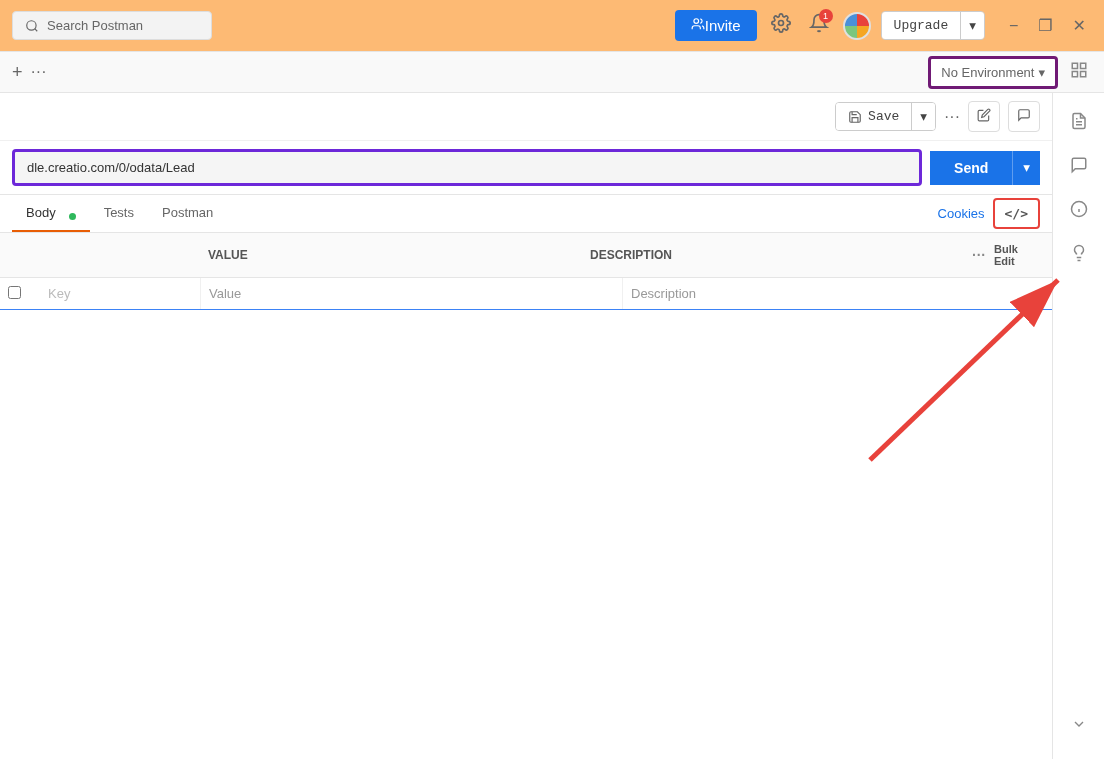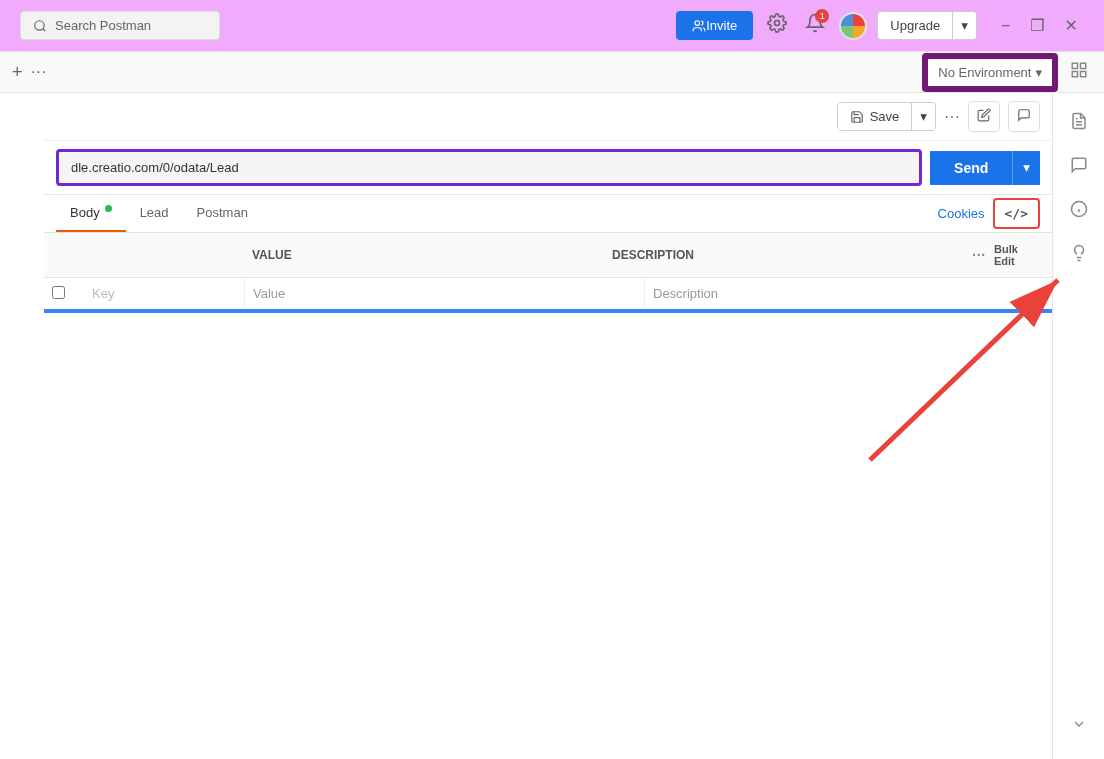--- a/index.html
+++ b/index.html
@@ -3,23 +3,23 @@
   <meta charset="utf-8">
   <style>
     * { box-sizing: border-box; margin: 0; padding: 0; }
     body { font-family: -apple-system, BlinkMacSystemFont, 'Segoe UI', sans-serif; background: #fff; width: 1104px; height: 759px; overflow: hidden; }
 
     
     .titlebar {
       display: flex;
       align-items: center;
       height: 52px;
-      background: #f0abfc;
+      background: #fdba74;
       border-bottom: 1px solid #e5e5e5;
-      padding: 0 20px;
+      padding: 0 12px;
       gap: 8px;
     }
     .search-box {
       display: flex;
       align-items: center;
       background: #f3f3f3;
       border: 1px solid #ddd;
       border-radius: 4px;
       padding: 6px 12px;
       gap: 8px;
@@ -28,24 +28,24 @@
     }
     .search-box span { font-size: 13px; color: #666; }
     .titlebar-spacer { flex: 1; }
     .titlebar-actions { display: flex; align-items: center; gap: 10px; }
     .invite-btn {
       background: #1a73e8;
       color: #fff;
       border: none;
       border-radius: 4px;
       padding: 7px 16px;
-      font-size: 13px;
-      cursor: pointer;
-      display: flex;
-      align-items: flex-end;
+      font-size: 15px;
+      cursor: pointer;
+      display: flex;
+      align-items: flex-start;
     }
     .icon-btn {
       background: none;
       border: none;
       cursor: pointer;
       color: #666;
       font-size: 18px;
       padding: 4px;
       position: relative;
     }
@@ -78,21 +78,20 @@
       padding: 0 12px;
       gap: 8px;
     }
     .tab-add-btn { background: none; border: none; cursor: pointer; font-size: 18px; color: #666; }
     .tab-more-btn { background: none; border: none; cursor: pointer; font-size: 16px; color: #666; }
 
     
     .main {
       display: flex;
       height: calc(759px - 52px - 40px);
-      padding-left: 44px;
     }
 
     
     .content {
       flex: 1;
       display: flex;
       flex-direction: column;
       background: #fff;
       overflow: hidden;
     }
@@ -116,20 +115,21 @@
       cursor: pointer;
     }
     .save-btn-main {
       background: #fff;
       border: none;
       padding: 6px 12px;
       font-size: 13px;
       cursor: pointer;
       display: flex; align-items: center; gap: 6px;
       color: #444;
+      font-family: Liberation Mono, monospace;
     }
     .save-btn-caret {
       background: #fff;
       border: none;
       border-left: 1px solid #ccc;
       padding: 6px 8px;
       cursor: pointer;
       color: #444;
     }
     .toolbar-more-btn { background: none; border: none; cursor: pointer; font-size: 16px; color: #666; }
@@ -191,21 +191,21 @@
       padding: 0 12px;
       border-bottom: 1px solid #e5e5e5;
       background: #fff;
     }
     .req-tab {
       padding: 10px 14px;
       font-size: 13px;
       color: #666;
       cursor: pointer;
       border-bottom: 2px solid transparent;
-      display: flex; align-items: flex-start; gap: 5px;
+      display: flex; align-items: flex-end; gap: 13px;
     }
     .req-tab.active {
       color: #333;
       border-bottom-color: #e85d04;
     }
     .dot-green {
       width: 7px; height: 7px;
       border-radius: 50%;
       background: #2eb85c;
       display: inline-block;
@@ -243,21 +243,21 @@
       padding: 0 8px;
     }
     .th-check { width: 32px; }
     .th-key { width: 160px; padding: 10px 8px; font-size: 12px; font-weight: 600; color: #555; text-transform: uppercase; }
     .th-value { flex: 1; padding: 10px 8px; font-size: 12px; font-weight: 600; color: #555; text-transform: uppercase; }
     .th-desc { flex: 1; padding: 10px 8px; font-size: 12px; font-weight: 600; color: #555; text-transform: uppercase; }
     .th-actions { width: 80px; padding: 10px 8px; font-size: 12px; font-weight: 600; color: #555; display: flex; align-items: center; gap: 8px; }
     .table-row {
       display: flex;
       align-items: center;
-      border-bottom: 4px solid #3b82f6;
+      border-bottom: 1px solid #3b82f6;
       padding: 0 8px;
     }
     .td-check { width: 32px; }
     .td-key { width: 160px; padding: 8px; font-size: 13px; color: #999; }
     .td-value { flex: 1; padding: 8px; font-size: 13px; color: #999; border-left: 1px solid #f0f0f0; border-right: 1px solid #f0f0f0; }
     .td-desc { flex: 1; padding: 8px; font-size: 13px; color: #999; }
 
     
     .right-sidebar {
       width: 52px;
@@ -291,21 +291,21 @@
 
     .main-wrapper {
       position: relative;
     }
 
     
     .env-selector {
       display: flex;
       align-items: center;
       gap: 4px;
-      border: 6px solid #701a75;
+      border: 3px solid #701a75;
       border-radius: 4px;
       padding: 6px 10px;
       font-size: 13px;
       color: #666;
       cursor: pointer;
       background: #fff;
       margin-left: auto;
     }
     .env-area {
       display: flex;
@@ -443,21 +443,21 @@
           <button class="send-btn-caret">▾</button>
         </div>
       </div>
 
       <div class="request-tabs">
         <div class="req-tab active">
           <span>Body</span>
           <span class="dot-green"></span>
         </div>
         <div class="req-tab">
-          <span>Lead</span>
+          <span>Tests</span>
         </div>
         <div class="req-tab">
           <span>Postman</span>
         </div>
         <div class="req-tab-spacer"></div>
         <a class="cookies-link">Cookies</a>
         <button class="code-btn">&lt;/&gt;</button>
       </div>
 
       <div class="params-table">

